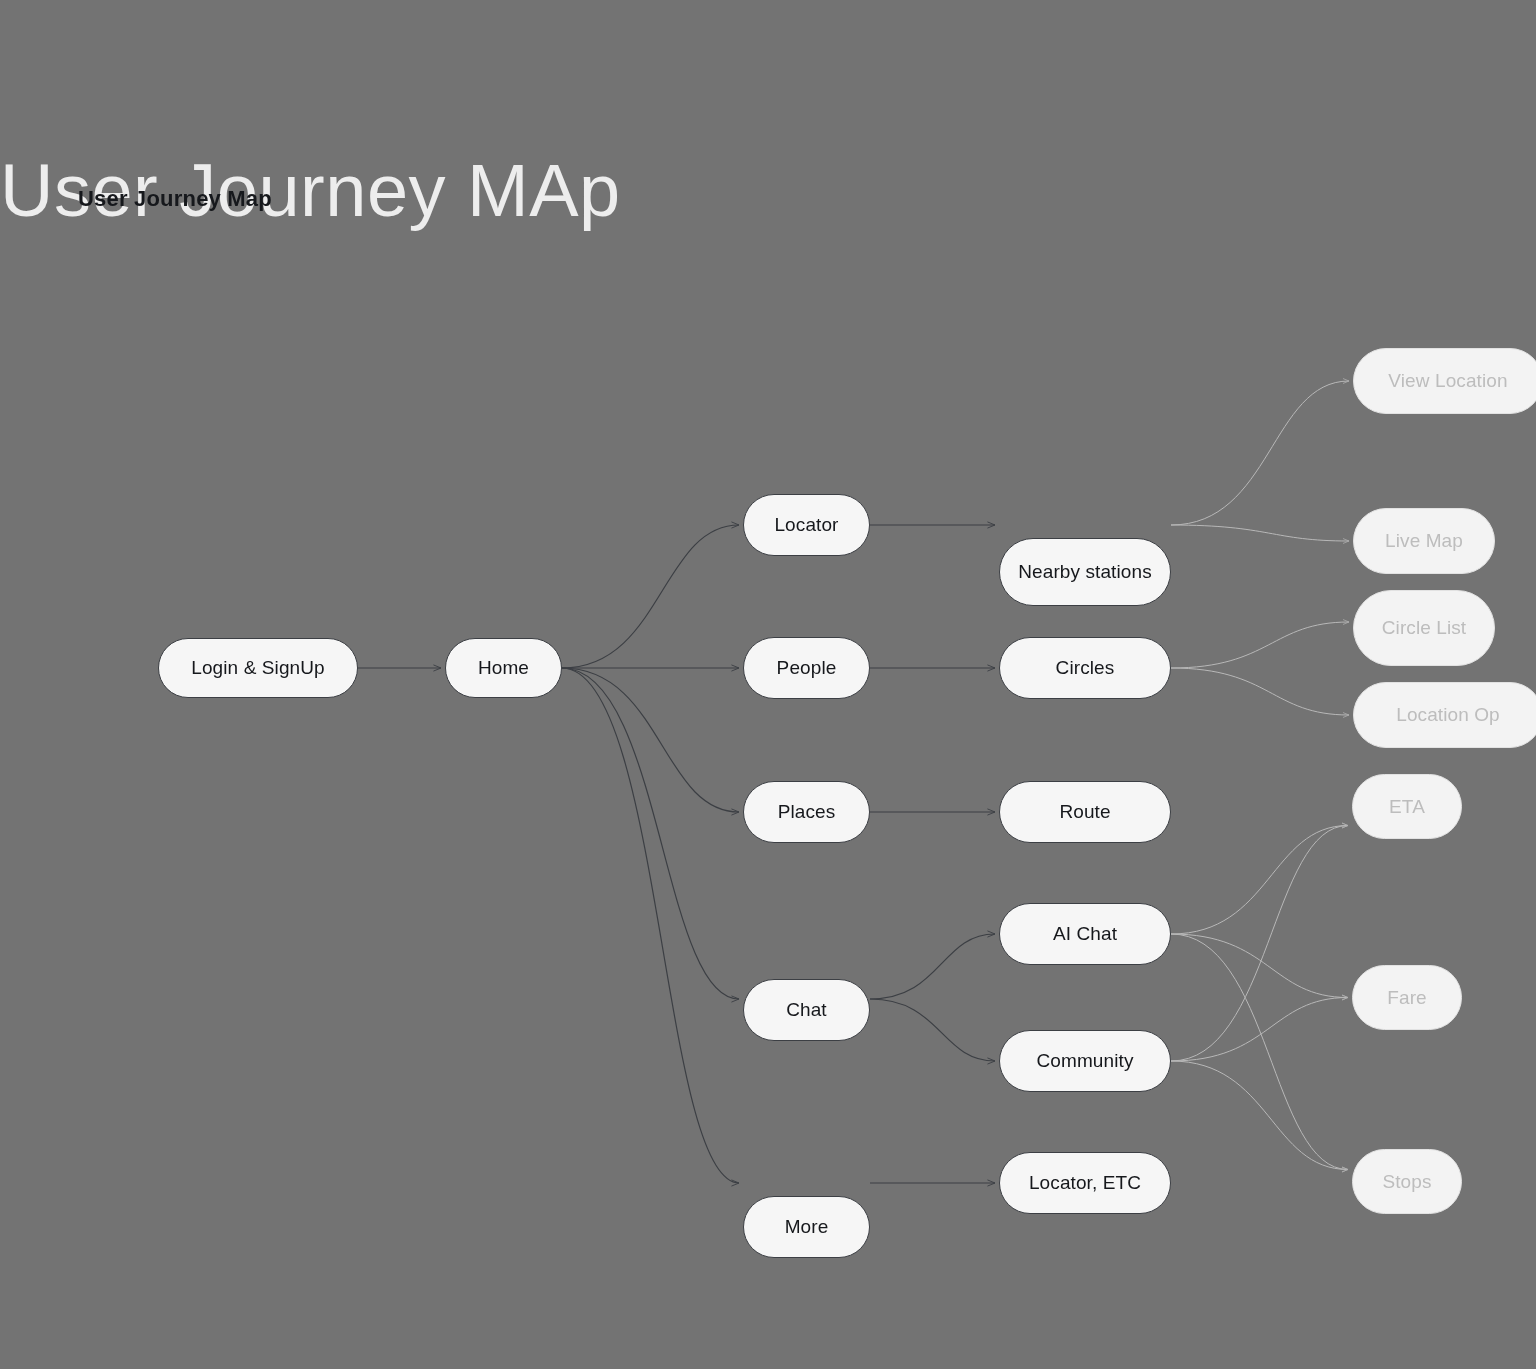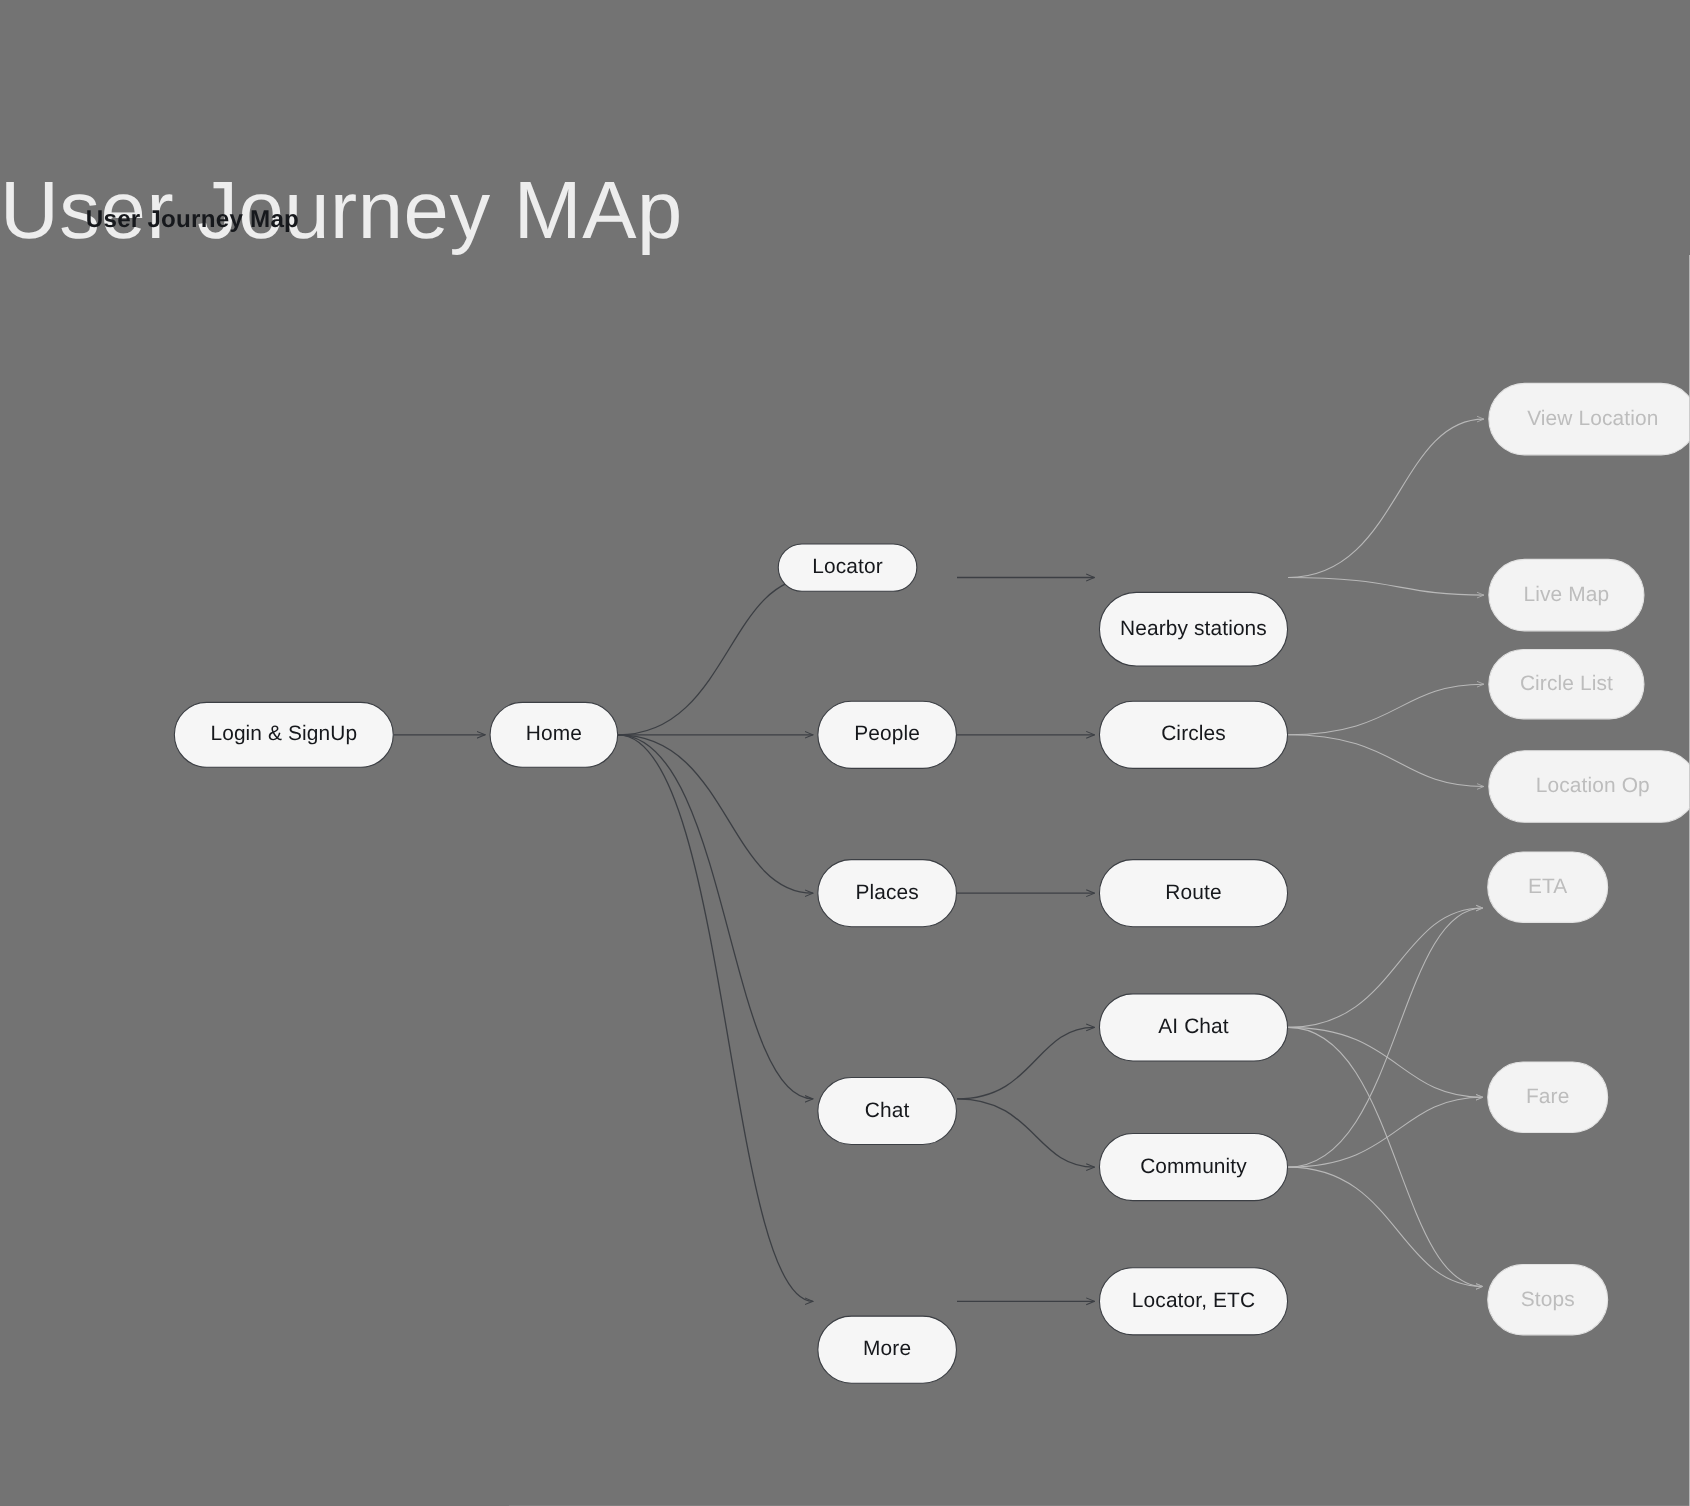--- a/index.html
+++ b/index.html
@@ -117,21 +117,21 @@
       </g>
   </svg>
 
   <div id="node-layer">
       <div class="node" style="left: 158px; top: 638px; width: 200px; height: 60px;">
         <span>Login &amp; SignUp</span>
       </div>
       <div class="node" style="left: 445px; top: 638px; width: 117px; height: 60px;">
         <span>Home</span>
       </div>
-      <div class="node" style="left: 707px; top: 494px; width: 127px; height: 44px;">
+      <div class="node" style="left: 743px; top: 494px; width: 127px; height: 62px;">
         <span>Locator</span>
       </div>
       <div class="node" style="left: 743px; top: 637px; width: 127px; height: 62px; align-items: center;">
         <span>People</span>
       </div>
       <div class="node" style="left: 743px; top: 781px; width: 127px; height: 62px;">
         <span>Places</span>
       </div>
       <div class="node" style="left: 743px; top: 979px; width: 127px; height: 62px;">
         <span>Chat</span>
@@ -156,21 +156,21 @@
       </div>
       <div class="node" style="left: 999px; top: 1152px; width: 172px; height: 62px;">
         <span>Locator, ETC</span>
       </div>
       <div class="node faded" style="left: 1353px; top: 348px; width: 190px; height: 66px;">
         <span>View Location</span>
       </div>
       <div class="node faded" style="left: 1353px; top: 508px; width: 142px; height: 66px;">
         <span>Live Map</span>
       </div>
-      <div class="node faded" style="left: 1353px; top: 590px; width: 142px; height: 64px;">
+      <div class="node faded" style="left: 1353px; top: 590px; width: 142px; height: 76px;">
         <span>Circle List</span>
       </div>
       <div class="node faded" style="left: 1353px; top: 682px; width: 190px; height: 66px;">
         <span>Location Op</span>
       </div>
       <div class="node faded" style="left: 1352px; top: 774px; width: 110px; height: 65px;">
         <span>ETA</span>
       </div>
       <div class="node faded" style="left: 1352px; top: 965px; width: 110px; height: 65px;">
         <span>Fare</span>

